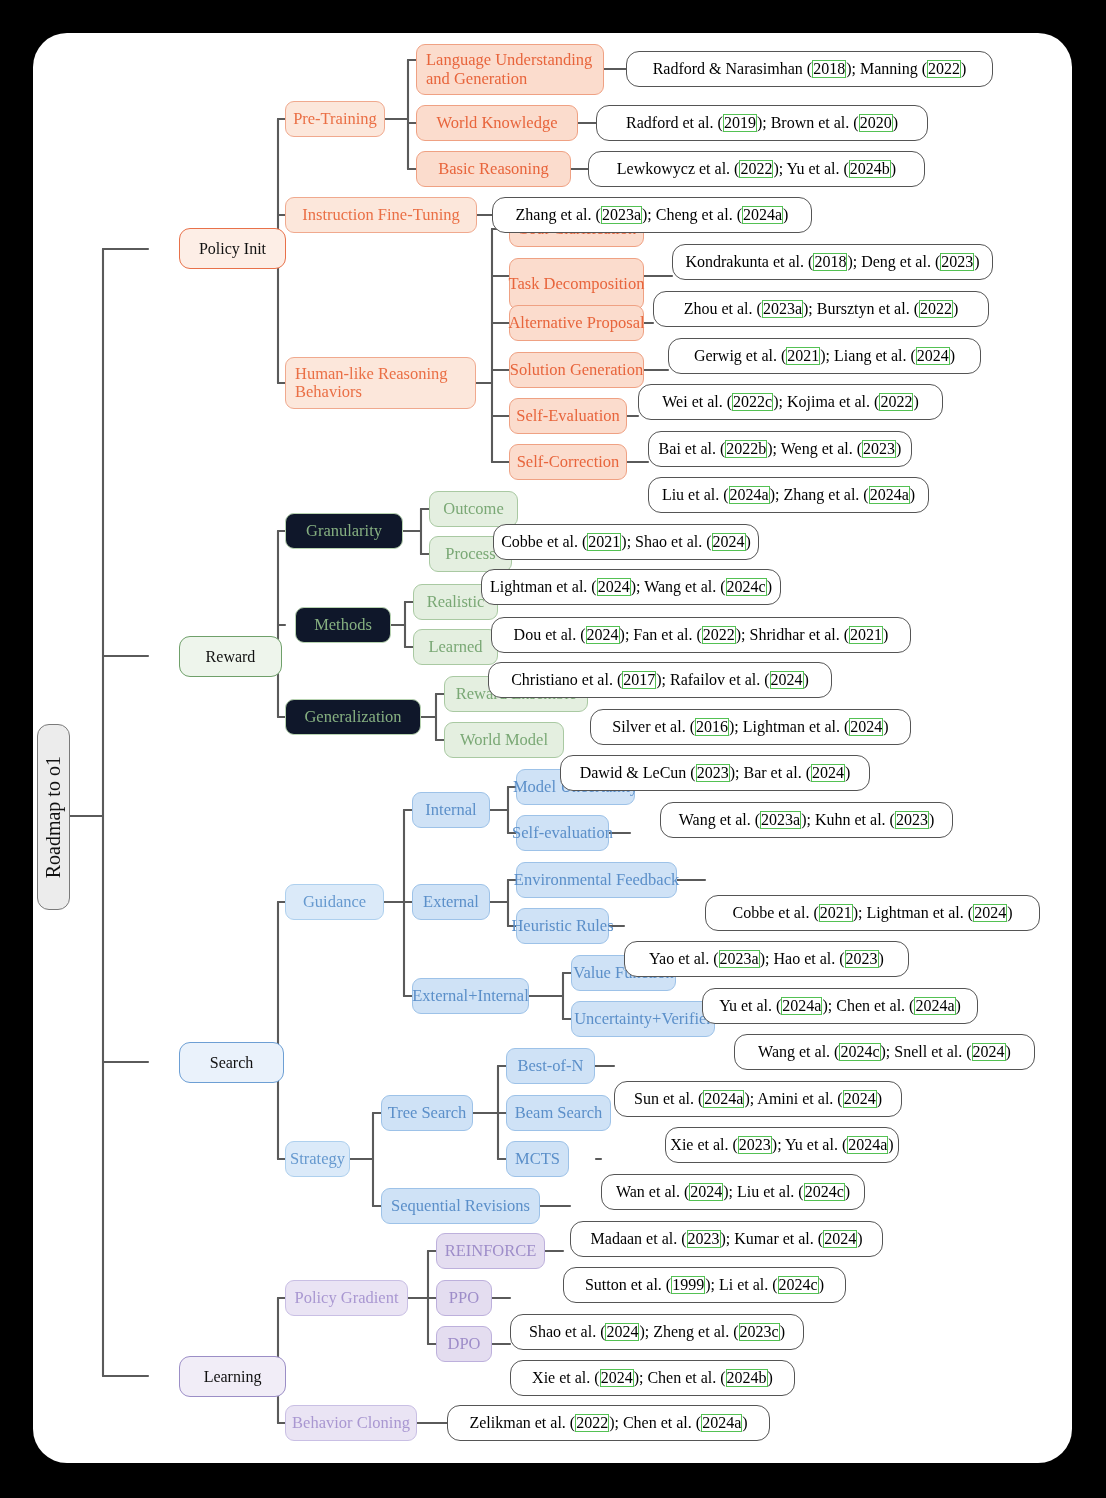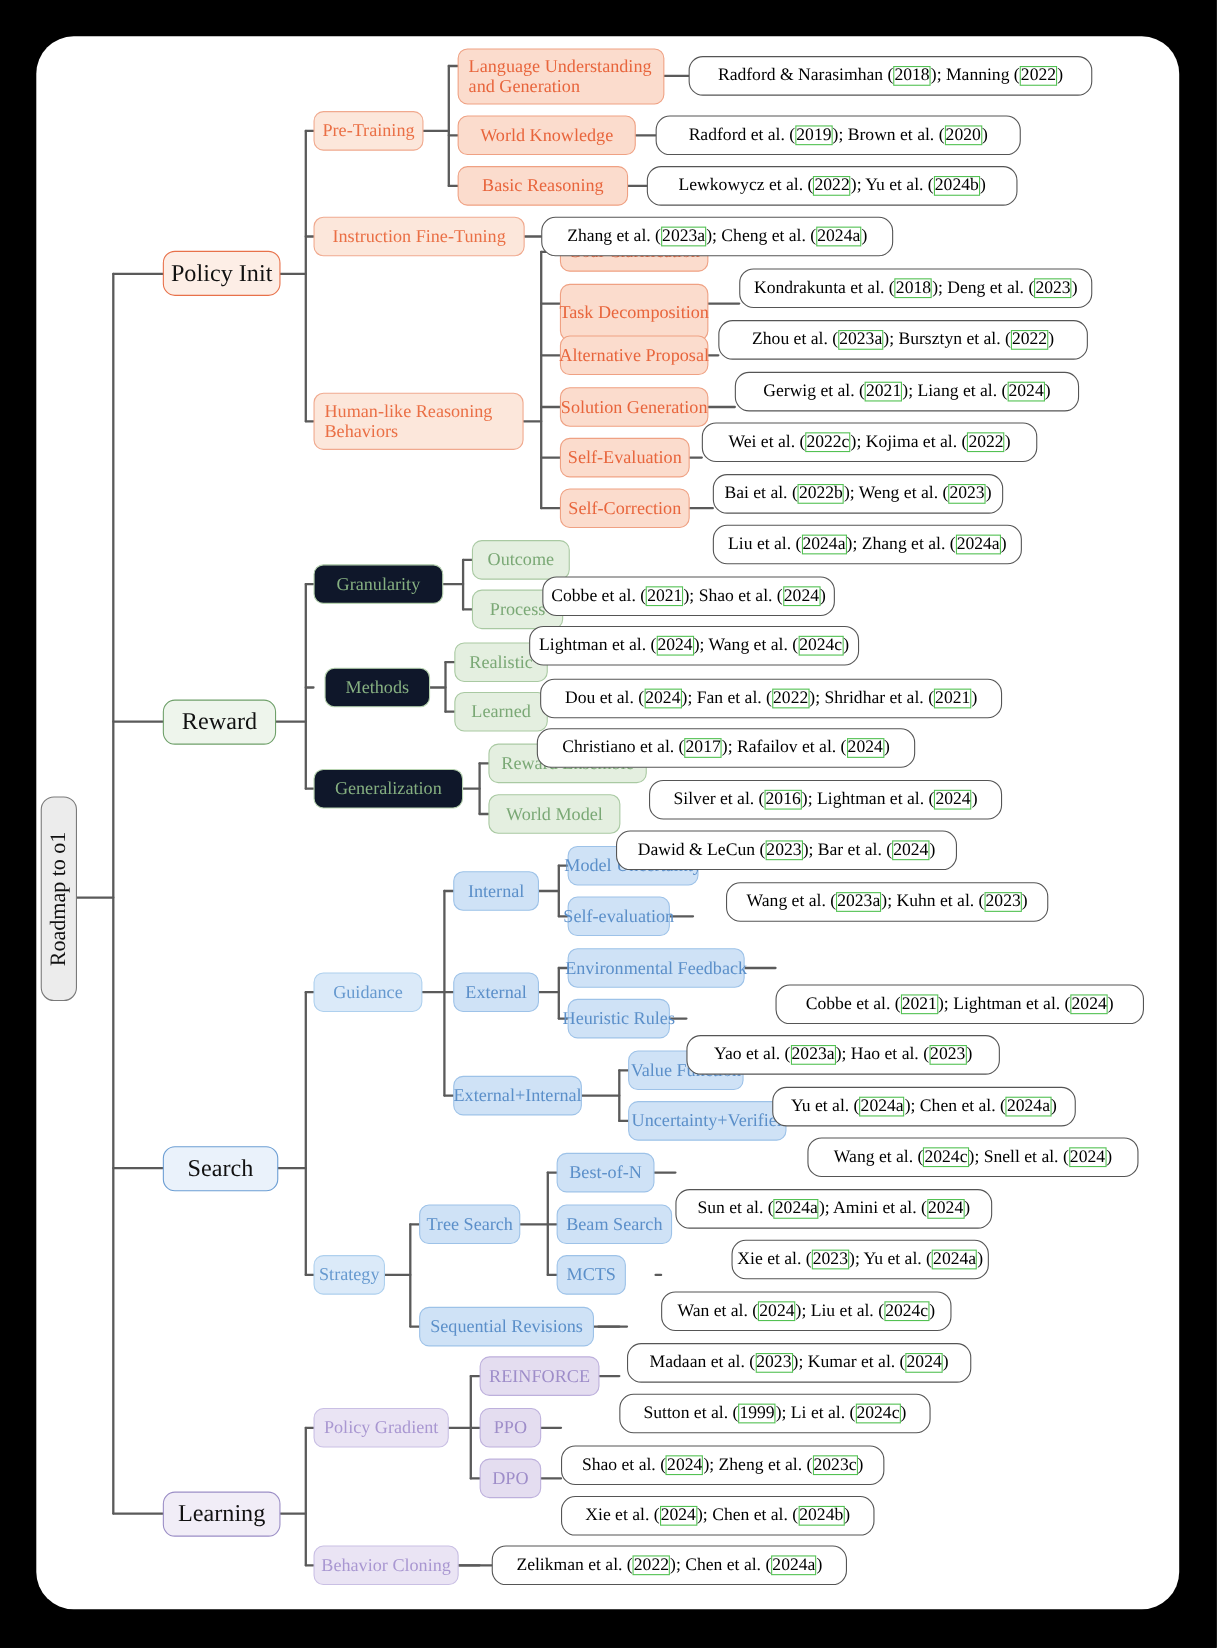--- a/index.html
+++ b/index.html
@@ -15,21 +15,21 @@
         justify-content:center;text-align:center;line-height:1.12;
         white-space:nowrap;}
   .node.ml{white-space:normal;text-align:left;justify-content:flex-start;
            padding-left:9px;padding-right:9px;}
   
   .root{background:#ececec;border:1.6px solid #7a7a7a;color:#111;
         border-radius:12px;}
   .root span{display:block;transform:rotate(-90deg);white-space:nowrap;
              font-size:20px;}
   
-  .l1{font-size:22px;color:#111;border-width:1.6px;border-radius:11px;}
+  .l1{font-size:16px;color:#111;border-width:1.6px;border-radius:11px;margin-left:31px;}
   .l1.init{background:#fdeee6;border-color:#e8714a;}
   .l1.rew {background:#eef5ec;border-color:#6fa06a;}
   .l1.sea {background:#eaf2fb;border-color:#6d9fd4;}
   .l1.lea {background:#f1edf7;border-color:#9b8ec6;}
   
   .o {background:#fbdccd;border-color:#efa183;color:#e8653c;}
   .o2{background:#fce7db;border-color:#f0a98e;color:#ea6f45;}
   .g {background:#e4efe0;border-color:#a9c9a2;color:#7aa875;}
   .g2{background:#0f172a;border-color:#b7d3b0;color:#86b081;}
   .b {background:#cfe2f6;border-color:#9dc2e8;color:#5b8fc9;}

